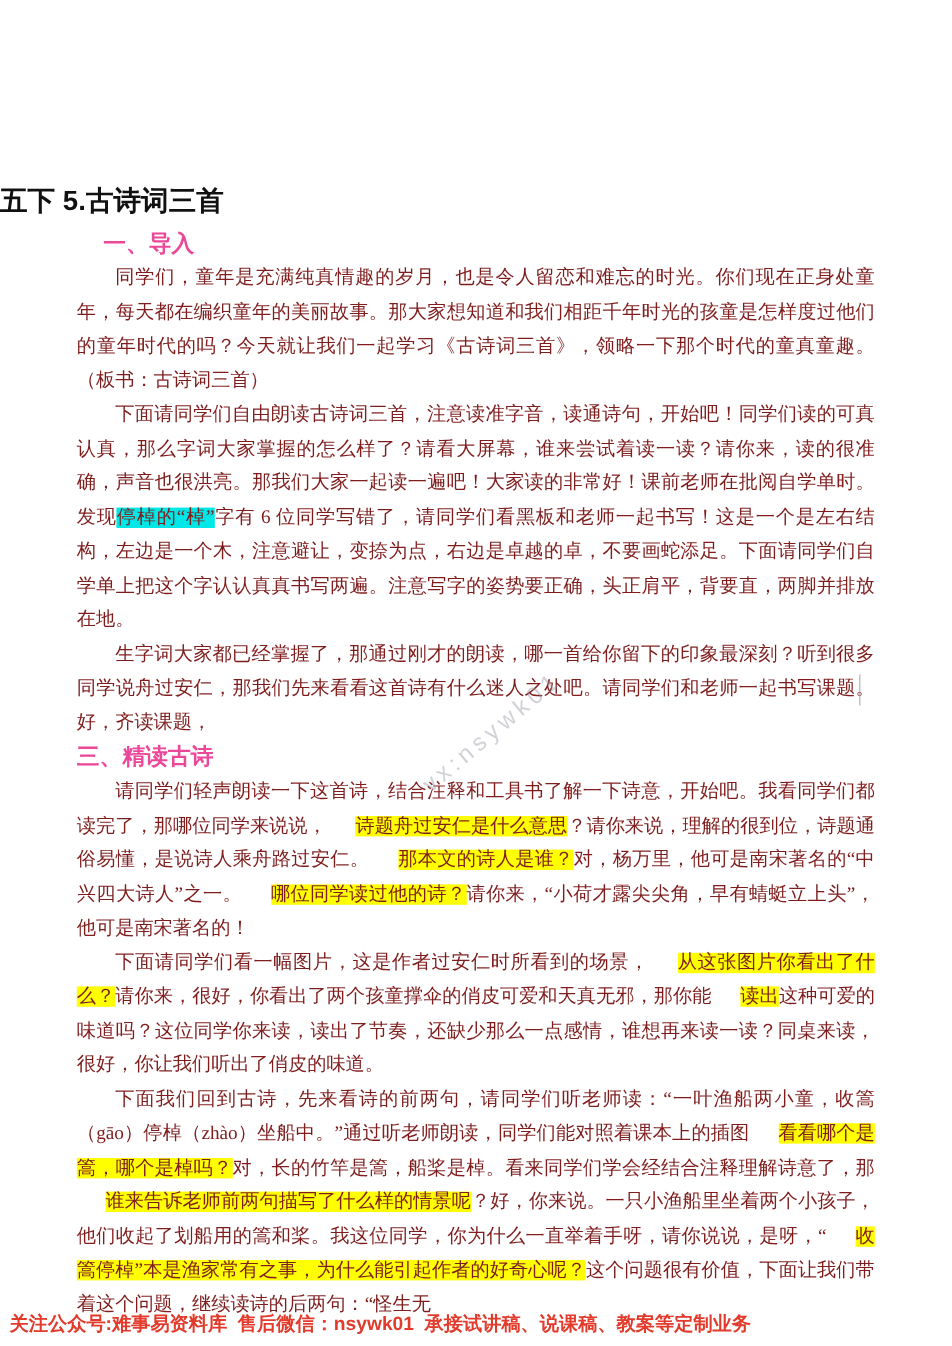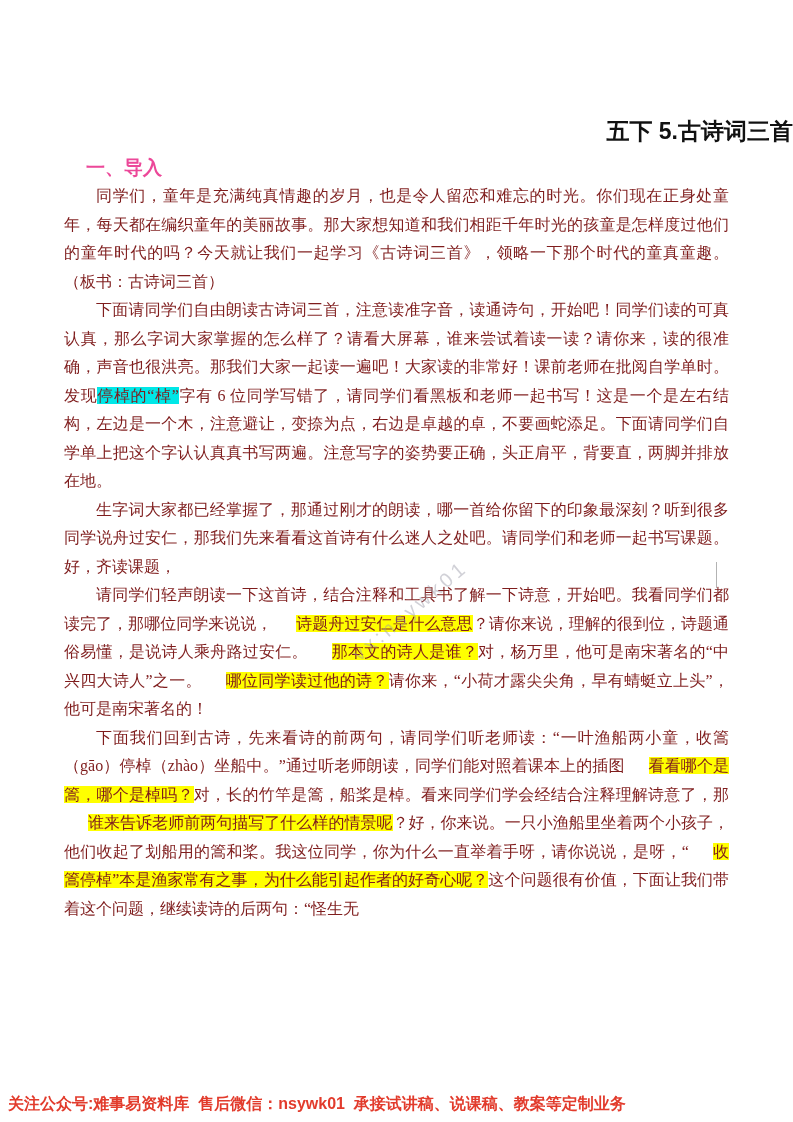--- a/index.html
+++ b/index.html
@@ -7,26 +7,27 @@
   .page {
     position: relative;
     width: 793px;
     height: 1122px;
     background: #ffffff;
     overflow: hidden;
     font-family: "Liberation Serif", serif;
   }
   .doc-title {
     padding-top: 116px;
-    text-align: right;
+    text-align: left;
     font-size: 23px;
     font-weight: bold;
     color: #111111;
     line-height: 30px;
     font-family: "Liberation Sans", sans-serif;
+    margin-top: 36px;
   }
   .doc-body {
     margin: 7px 64px 0 64px;
     color: #1b1b1b;
   }
   .heading {
     font-weight: bold;
     font-size: 19px;
     line-height: 29px;
     color: #ec4899;
@@ -87,21 +88,23 @@
   <div class="doc-body">
       <div class="section sec-0">
         <div class="heading">一、导入</div>
         <p class="para"><span>同学们，童年是充满纯真情趣的岁月，也是令人留恋和难忘的时光。你们现在正身处童年，每天都在编织童年的美丽故事。那大家想知道和我们相距千年时光的孩童是怎样度过他们的童年时代的吗？今天就让我们一起学习《古诗词三首》，领略一下那个时代的童真童趣。（板书：古诗词三首）</span></p>
       </div>
       <div class="section sec-1">
         <p class="para"><span>下面请同学们自由朗读古诗词三首，注意读准字音，读通诗句，开始吧！同学们读的可真认真，那么字词大家掌握的怎么样了？请看大屏幕，谁来尝试着读一读？请你来，读的很准确，声音也很洪亮。那我们大家一起读一遍吧！大家读的非常好！课前老师在批阅自学单时。发现</span><span class="hl-cyan">停棹的“棹”</span><span>字有 6 位同学写错了，请同学们看黑板和老师一起书写！这是一个是左右结构，左边是一个木，注意避让，变捺为点，右边是卓越的卓，不要画蛇添足。下面请同学们自学单上把这个字认认真真书写两遍。注意写字的姿势要正确，头正肩平，背要直，两脚并排放在地。</span></p>
         <p class="para"><span>生字词大家都已经掌握了，那通过刚才的朗读，哪一首给你留下的印象最深刻？听到很多同学说舟过安仁，那我们先来看看这首诗有什么迷人之处吧。请同学们和老师一起书写课题。好，齐读课题，</span></p>
       </div>
       <div class="section sec-2">
+        <div class="heading">三、精读古诗</div>
         <p class="para"><span>请同学们轻声朗读一下这首诗，结合注释和工具书了解一下诗意，开始吧。我看同学们都读完了，那哪位同学来说说，</span><span class="hl-yellow">诗题舟过安仁是什么意思</span><span>？请你来说，理解的很到位，诗题通俗易懂，是说诗人乘舟路过安仁。</span><span class="hl-yellow">那本文的诗人是谁？</span><span>对，杨万里，他可是南宋著名的“中兴四大诗人”之一。</span><span class="hl-yellow">哪位同学读过他的诗？</span><span>请你来，“小荷才露尖尖角，早有蜻蜓立上头”，他可是南宋著名的！</span></p>
+        <p class="para"><span>下面请同学们看一幅图片，这是作者过安仁时所看到的场景，</span><span class="hl-yellow">从这张图片你看出了什么？</span><span>请你来，很好，你看出了两个孩童撑伞的俏皮可爱和天真无邪，那你能</span><span class="hl-yellow">读出</span><span>这种可爱的味道吗？这位同学你来读，读出了节奏，还缺少那么一点感情，谁想再来读一读？同桌来读，很好，你让我们听出了俏皮的味道。</span></p>
         <p class="para"><span>下面我们回到古诗，先来看诗的前两句，请同学们听老师读：“一叶渔船两小童，收篙（gāo）停棹（zhào）坐船中。”通过听老师朗读，同学们能对照着课本上的插图</span><span class="hl-yellow">看看哪个是篙，哪个是棹吗？</span><span>对，长的竹竿是篙，船桨是棹。看来同学们学会经结合注释理解诗意了，那</span><span class="hl-yellow">谁来告诉老师前两句描写了什么样的情景呢</span><span>？好，你来说。一只小渔船里坐着两个小孩子，他们收起了划船用的篙和桨。我这位同学，你为什么一直举着手呀，请你说说，是呀，“</span><span class="hl-yellow">收篙停棹”本是渔家常有之事，为什么能引起作者的好奇心呢？</span><span>这个问题很有价值，下面让我们带着这个问题，继续读诗的后两句：“怪生无</span></p>
       </div>
     </div>
 
   <div class="watermark">vx:nsywk01</div>
 
   <div class="caret-mark"></div>
 
   <div class="footer" style="color: rgb(226, 59, 44);">关注公众号:难事易资料库  售后微信：nsywk01  承接试讲稿、说课稿、教案等定制业务</div>
 </div>

